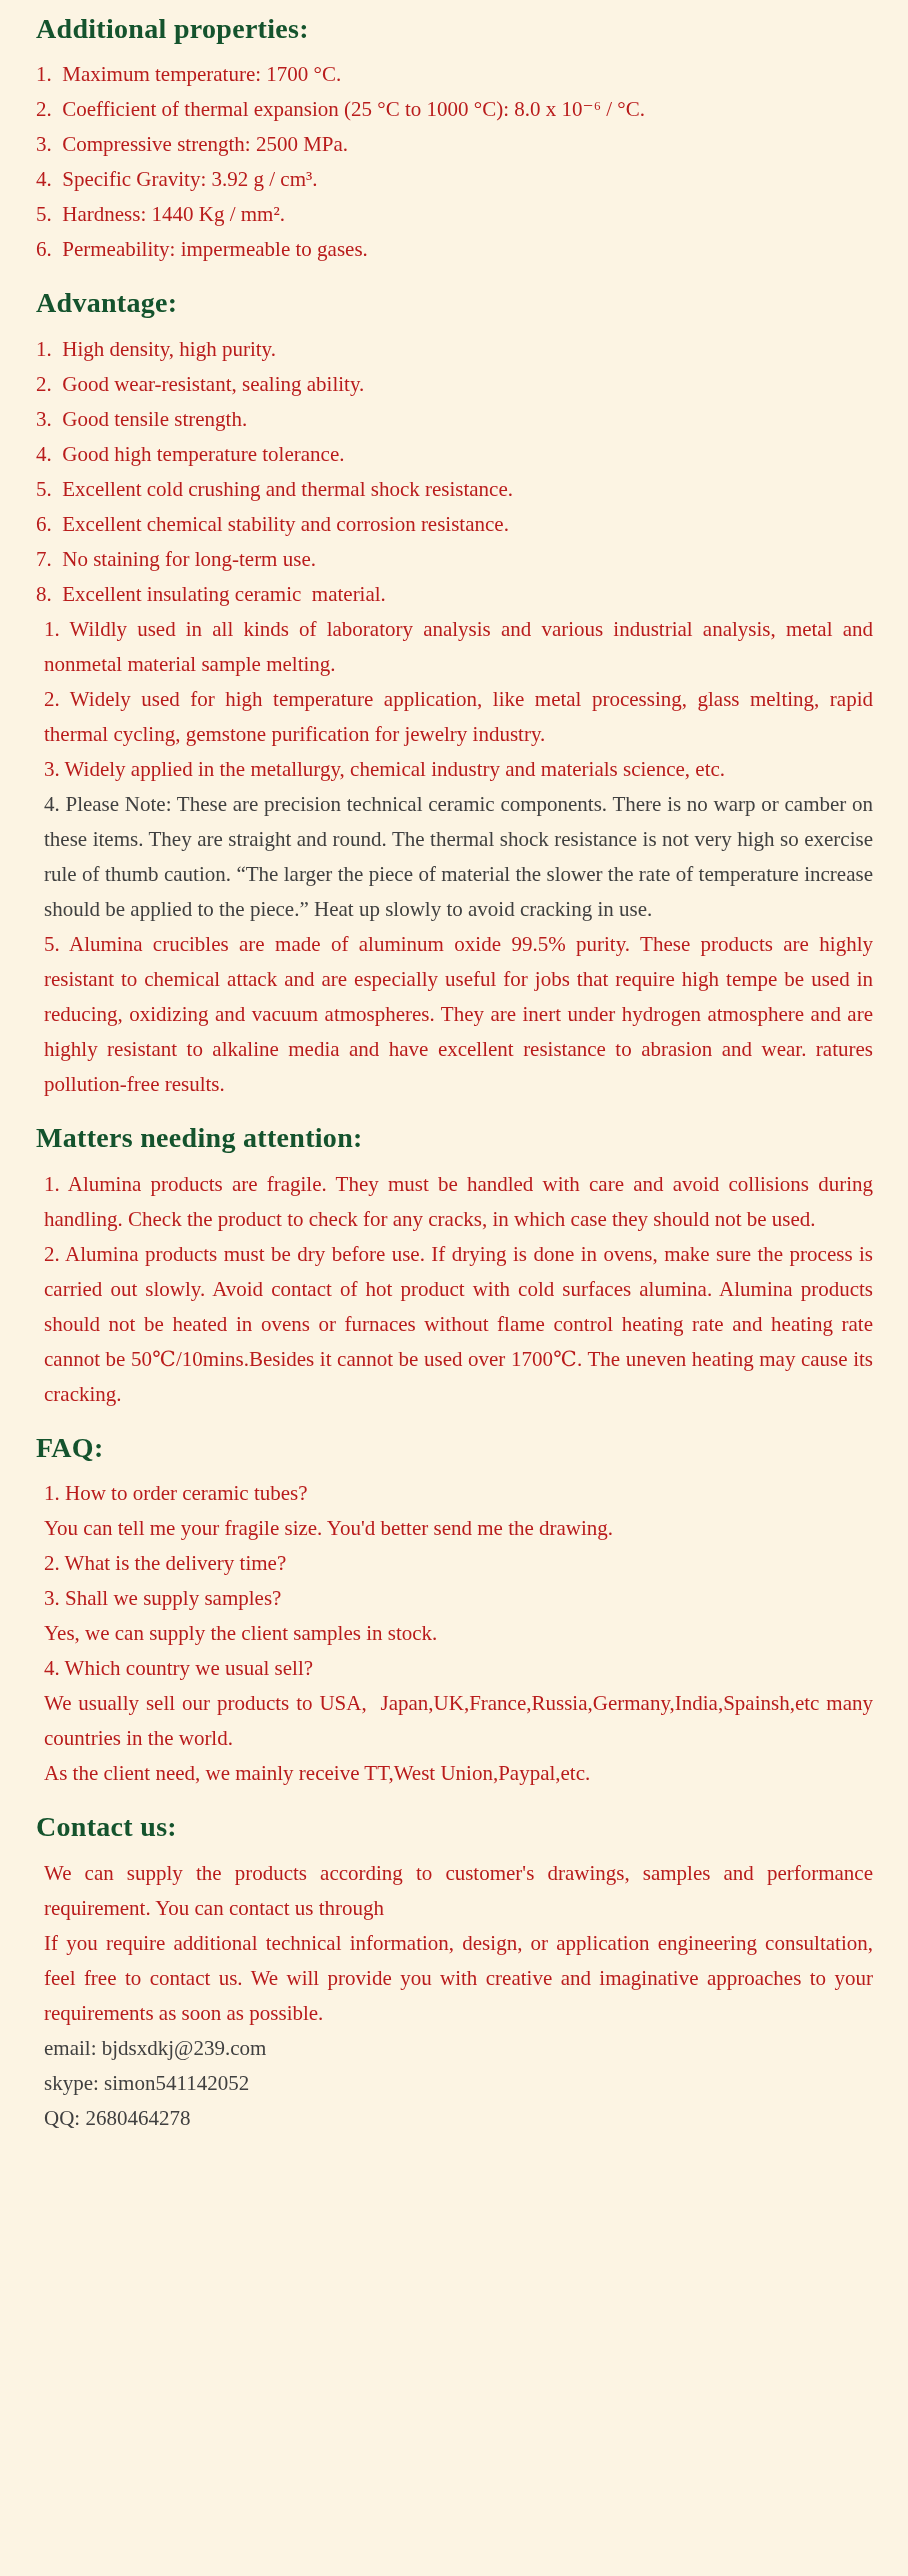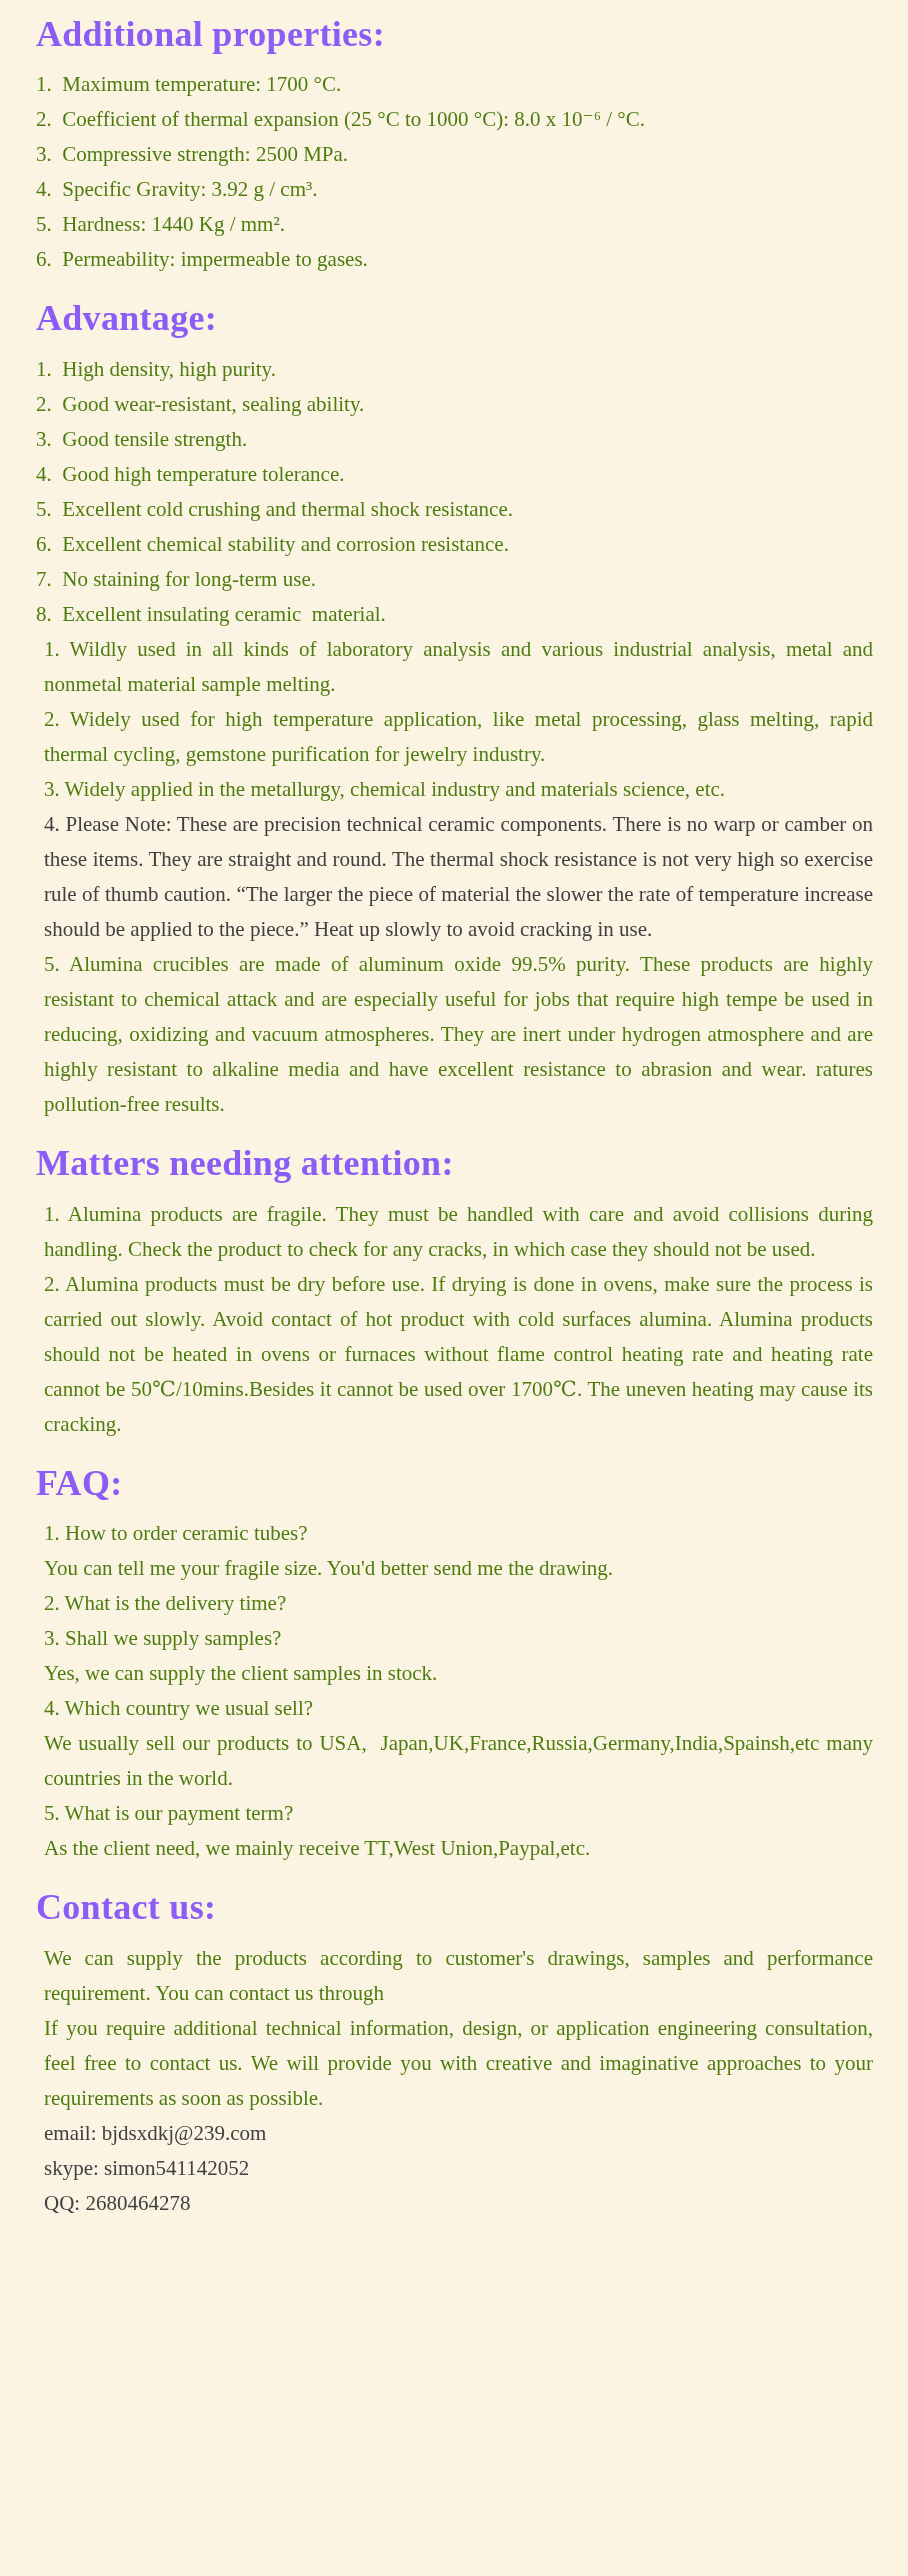--- a/index.html
+++ b/index.html
@@ -8,31 +8,31 @@
     width: 909px;
     min-height: 2576px;
     margin: 0 auto;
     background: #fcf4e3;
     font-family: "Liberation Serif", "DejaVu Serif", serif;
     color: #241f17;
     padding: 9px 36px 36px 36px;
   }
   h2 {
     font-family: "Liberation Serif", "DejaVu Serif", serif;
-    font-size: 36px;
+    font-size: 28px;
     font-weight: bold;
     letter-spacing: 0.3px;
     margin: 20px 0 12.7px 0;
-    color: #8b5cf6;
+    color: #14532d;
   }
   .page section:first-child h2 { margin-top: 3.6px; }
   p {
     font-size: 21px;
     line-height: 35px;
-    color: #4d7c0f;
+    color: #b91c1c;
   }
   p.para { text-align: justify; margin-left: 8px; }
   p.red { color: #404040; }
 </style>
 </head>
 <body>
 
 <div class="page">
 
   <section>
@@ -73,21 +73,20 @@
 
   <section>
     <h2>FAQ:</h2>
     <p class="para">1. How to order ceramic tubes?</p>
     <p class="para">You can tell me your fragile size. You'd better send me the drawing.</p>
     <p class="para">2. What is the delivery time?</p>
     <p class="para">3. Shall we supply samples?</p>
     <p class="para">Yes, we can supply the client samples in stock.</p>
     <p class="para">4. Which country we usual sell?</p>
     <p class="para">We usually sell our products to USA,&nbsp; Japan,UK,France,Russia,Germany,India,Spainsh,etc many countries in the world.</p>
-    <p class="para">5. What is our payment term?</p>
     <p class="para">As the client need, we mainly receive TT,West Union,Paypal,etc.</p>
   </section>
 
   <section>
     <h2>Contact us:</h2>
     <p class="para">We can supply the products according to customer's drawings, samples and performance requirement. You can contact us through</p>
     <p class="para">If you require additional technical information, design, or application engineering consultation, feel free to contact us. We will provide you with creative and imaginative approaches to your requirements as soon as possible.</p>
     <p class="para red">email: bjdsxdkj@239.com</p>
     <p class="para red">skype: simon541142052</p>
     <p class="para red">QQ: 2680464278</p>

